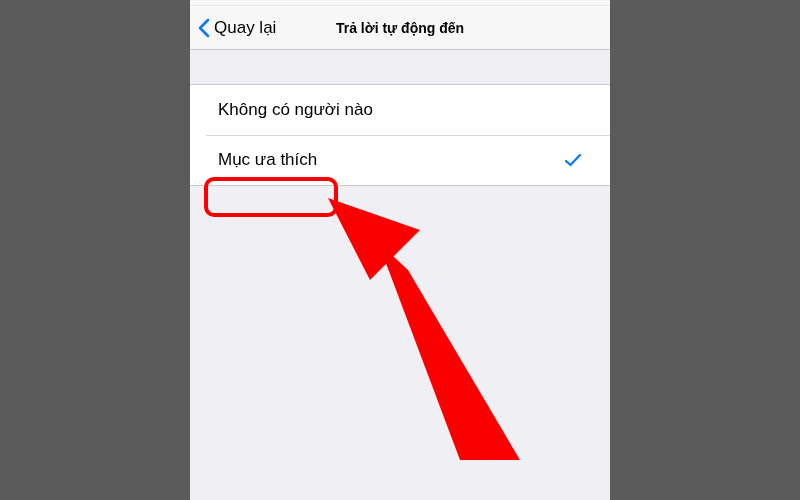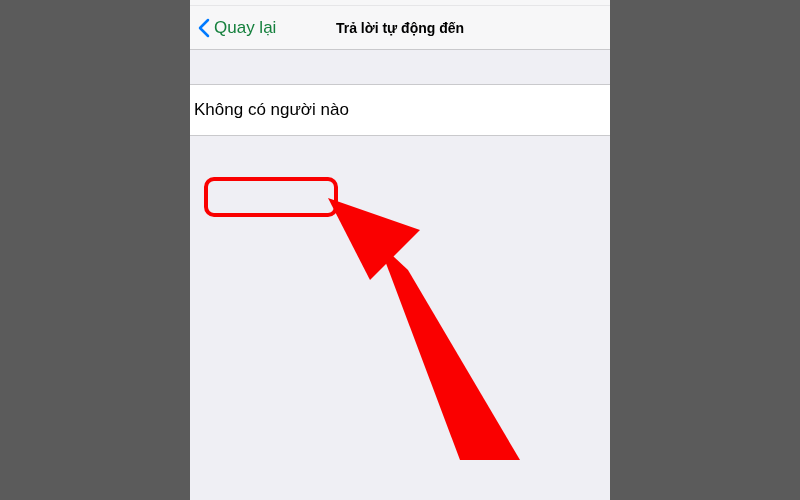--- a/index.html
+++ b/index.html
@@ -29,21 +29,21 @@
       background: #f7f7f8;
       display: flex;
       align-items: center;
       padding: 0 8px;
       position: relative;
       border-bottom: 1px solid #c9c9cc;
     }
     .back-btn {
       display: flex;
       align-items: center;
-      color: #15803d;
+      color: #000000;
       font-size: 17px;
       cursor: pointer;
       gap: 4px;
     }
     .back-chevron {
       width: 12px;
       height: 20px;
     }
     .nav-title {
       position: absolute;
@@ -60,21 +60,21 @@
     }
     .list-group {
       background: #fff;
       border-top: 1px solid #c9c9cc;
       border-bottom: 1px solid #c9c9cc;
     }
     .list-item {
       height: 50px;
       display: flex;
       align-items: center;
-      padding: 0 4px;
+      padding: 0 28px;
       font-size: 17px;
       color: #000;
       cursor: pointer;
       position: relative;
     }
     .list-item + .list-item::before {
       content: "";
       position: absolute;
       top: 0;
       left: 16px;
@@ -122,20 +122,26 @@
     </div>
     <div class="nav-title">Trả lời tự động đến</div>
   </div>
 
   <div class="list-spacer"></div>
 
   <div class="list-group">
     <div class="list-item">
       <span>Không có người nào</span>
     </div>
+    <div class="list-item">
+      <span>Mục ưa thích</span>
+      <svg class="check" viewBox="0 0 18 18">
+        <polyline points="2,10 6.5,14 16,4" fill="none" stroke="#007aff" stroke-width="2.2" stroke-linecap="round" stroke-linejoin="round"></polyline>
+      </svg>
+    </div>
   </div>
 </div>
 
 <div class="highlight-box"></div>
 
 <svg class="big-arrow" viewBox="0 0 260 300">
   <g fill="#fa0000">
     <polygon points="28,28 120,60 70,110"></polygon>
     <polygon points="78,72 108,100 220,290 160,290"></polygon>
   </g>

